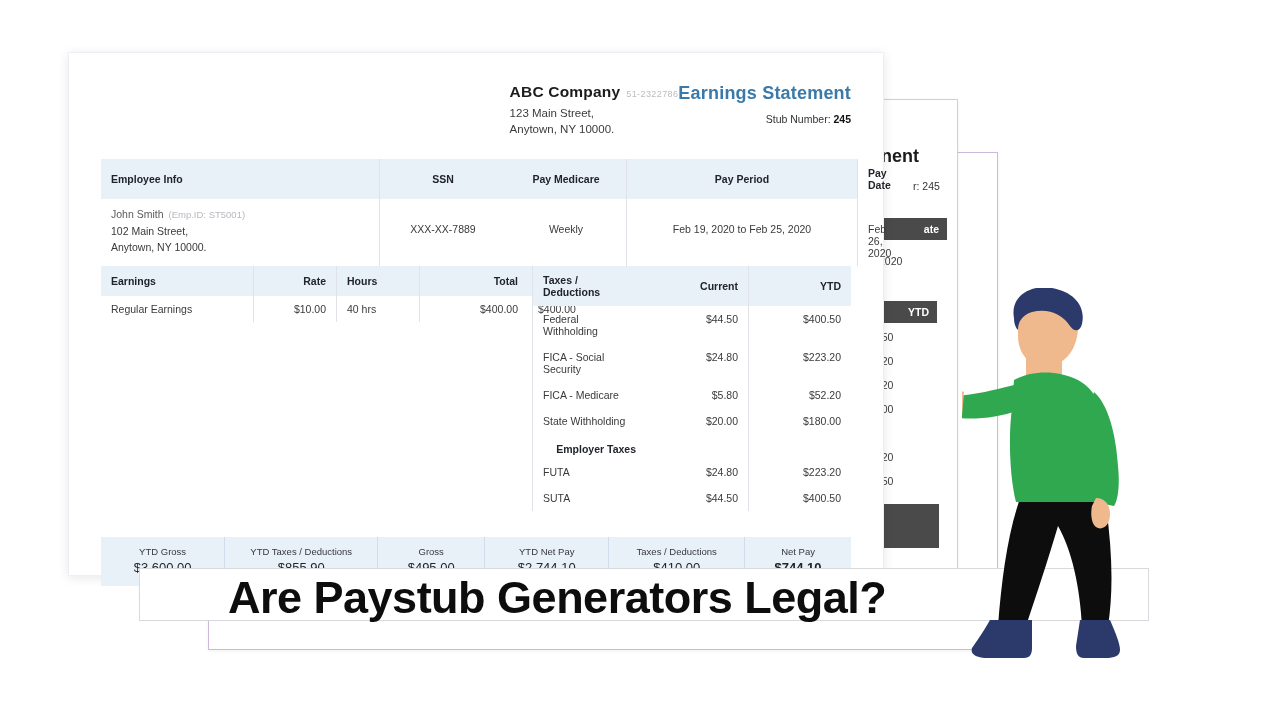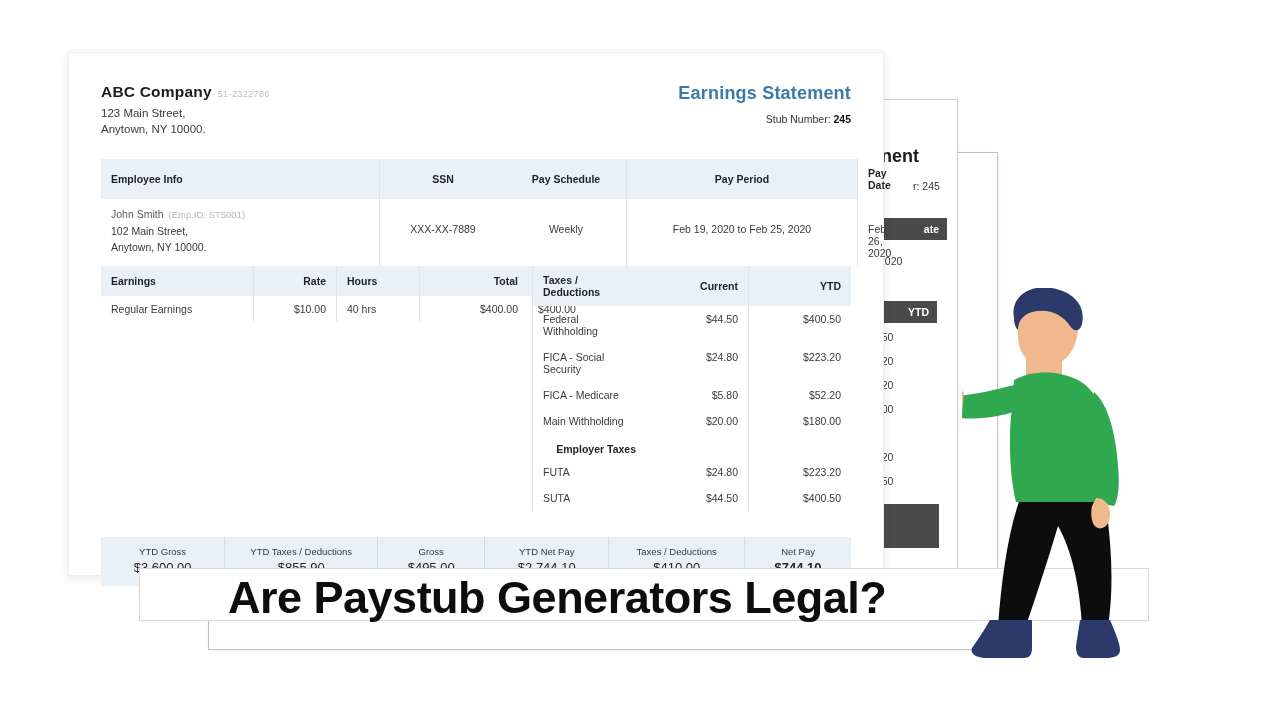--- a/index.html
+++ b/index.html
@@ -32,21 +32,21 @@
   
   #card-main{
     left:68px;top:52px;width:816px;height:524px;
     border:1px solid #eceff3;
     box-shadow:0 2px 10px rgba(10,20,40,.10);
   }
 
   .pad{padding:30px 32px 0 32px;}
 
   
-  .hdr{display:flex;justify-content:space-between;align-items:flex-start;}
+  .hdr{display:flex;justify-content:flex-end;align-items:flex-start;margin-left:12px;}
   .co-name{font-size:15.5px;font-weight:bold;color:#1b1b1b;letter-spacing:.2px;}
   .co-ein{font-size:9px;color:#b9bcc2;font-weight:normal;margin-left:6px;letter-spacing:.4px;}
   .co-addr{font-size:11.5px;color:#3b3b3b;line-height:16px;margin-top:4px;}
   .es-title{font-size:18px;font-weight:bold;letter-spacing:.2px;text-align:right;}
   .es-sub{font-size:10.5px;color:#333;text-align:right;margin-top:9px;}
   .es-sub b{color:#111;}
 
   
   table{border-collapse:collapse;width:100%;table-layout:fixed;}
   .thead td{
@@ -180,21 +180,21 @@
             <b>245</b>
           </div>
         </div>
       </div>
 
       <table class="info-band">
         <tbody>
             <tr class="thead band-hd">
           <td style="width:258px;">Employee Info</td>
           <td class="c vline" style="width:106px;">SSN</td>
-          <td class="c" style="width:100px;">Pay Schedule</td>
+          <td class="c" style="width:100px;">Pay Medicare</td>
           <td class="c vline" style="width:210px;">Pay Period</td>
           <td class="c vline">Pay Date</td>
         </tr>
         <tr>
           <td class="cell">
             <div style="line-height:16px;">
               <div>
                 <span class="emp-name">John Smith</span><span class="emp-id">(Emp.ID: ST5001)</span>
               </div>
               <div>102 Main Street,</div>
@@ -249,21 +249,21 @@
               <td class="cell">FICA - Social Security</td>
               <td class="cell r">$24.80</td>
               <td class="cell r vline">$223.20</td>
             </tr>
             <tr>
               <td class="cell">FICA - Medicare</td>
               <td class="cell r">$5.80</td>
               <td class="cell r vline">$52.20</td>
             </tr>
             <tr>
-              <td class="cell">Main Withholding</td>
+              <td class="cell">State Withholding</td>
               <td class="cell r">$20.00</td>
               <td class="cell r vline">$180.00</td>
             </tr>
             <tr>
               <td class="sub-hd">Employer Taxes</td>
               <td></td>
                   <td class="vline"></td>
             </tr>
             <tr>
               <td class="cell">FUTA</td>

